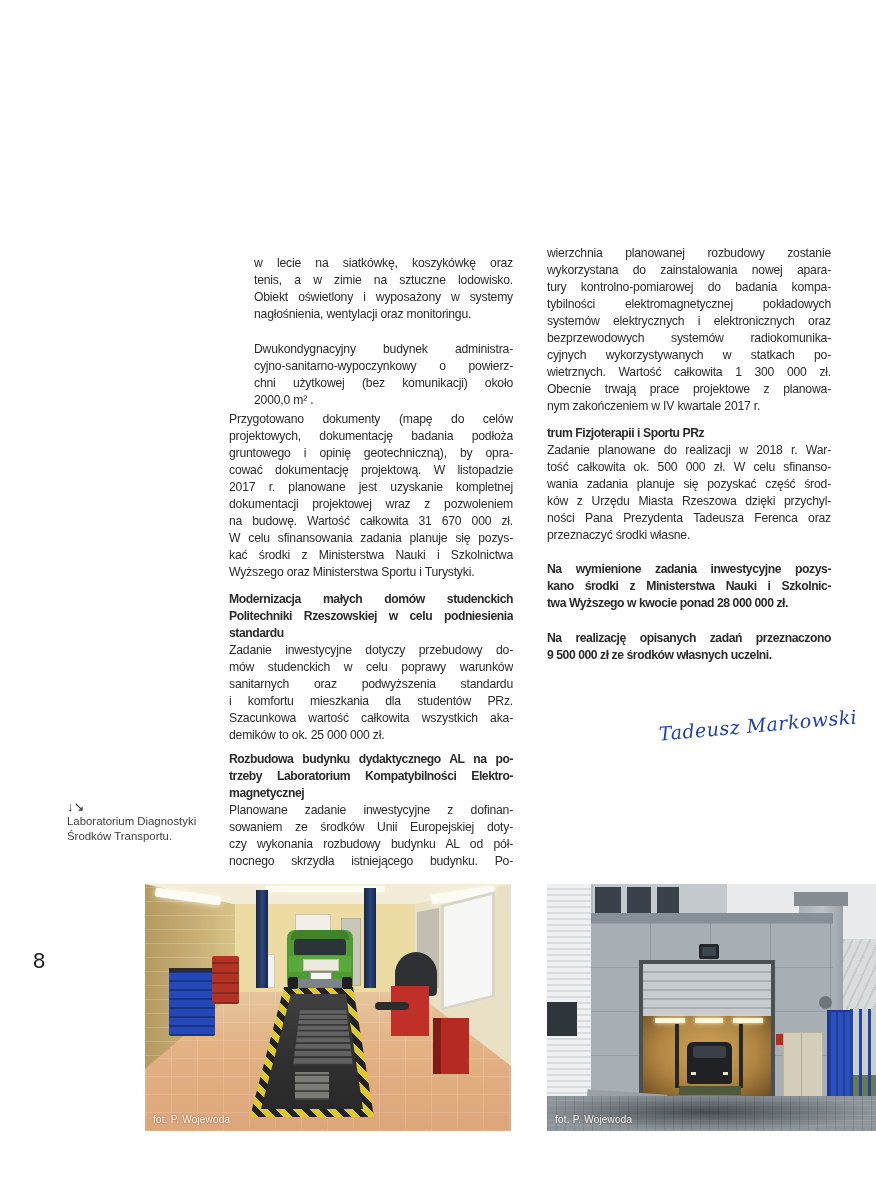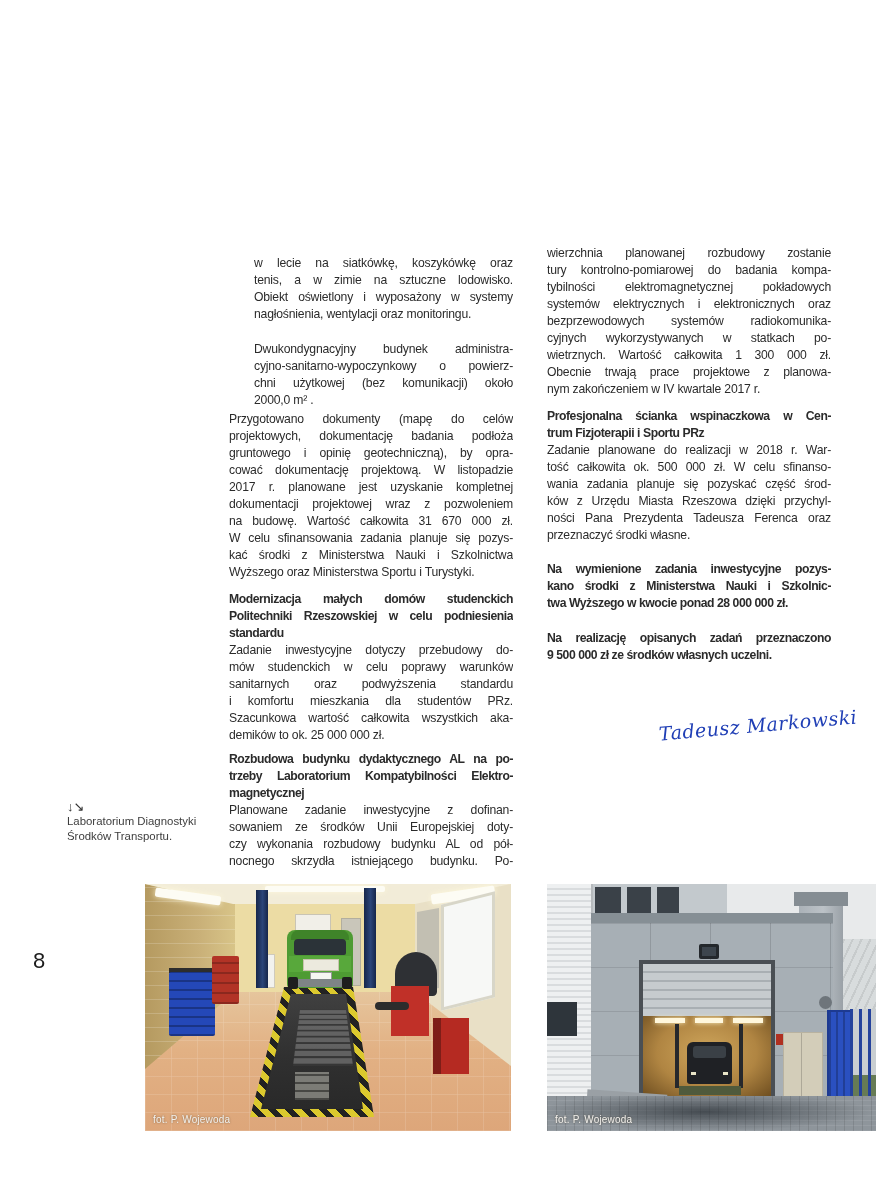--- a/index.html
+++ b/index.html
@@ -206,31 +206,31 @@
       <div class="block body" style="margin-top: 0px;">
         <div class="ln">Planowane zadanie inwestycyjne z dofinan-</div>
         <div class="ln">sowaniem ze środków Unii Europejskiej doty-</div>
         <div class="ln">czy wykonania rozbudowy budynku AL od pół-</div>
         <div class="ln">nocnego skrzydła istniejącego budynku. Po-</div>
       </div>
     </div>
   <div class="col" id="col-right">
       <div class="block body" style="margin-top: 2px;">
         <div class="ln">wierzchnia planowanej rozbudowy zostanie</div>
+        <div class="ln">wykorzystana do zainstalowania nowej apara-</div>
         <div class="ln">tury kontrolno-pomiarowej do badania kompa-</div>
         <div class="ln">tybilności elektromagnetycznej pokładowych</div>
         <div class="ln">systemów elektrycznych i elektronicznych oraz</div>
         <div class="ln">bezprzewodowych systemów radiokomunika-</div>
         <div class="ln">cyjnych wykorzystywanych w statkach po-</div>
         <div class="ln">wietrznych. Wartość całkowita 1 300 000 zł.</div>
         <div class="ln">Obecnie trwają prace projektowe z planowa-</div>
         <div class="ln ln-end">nym zakończeniem w IV kwartale 2017 r.</div>
       </div>
       <div class="block heading" style="margin-top: 10px;">
-        <div class="ln">Profesjonalna ścianka wspinaczkowa w Cen-</div>
         <div class="ln ln-end">trum Fizjoterapii i Sportu PRz</div>
       </div>
       <div class="block body" style="margin-top: 0px;">
         <div class="ln">Zadanie planowane do realizacji w 2018 r. War-</div>
         <div class="ln">tość całkowita ok. 500 000 zł. W celu sfinanso-</div>
         <div class="ln">wania zadania planuje się pozyskać część środ-</div>
         <div class="ln">ków z Urzędu Miasta Rzeszowa dzięki przychyl-</div>
         <div class="ln">ności Pana Prezydenta Tadeusza Ferenca oraz</div>
         <div class="ln ln-end">przeznaczyć środki własne.</div>
       </div>

